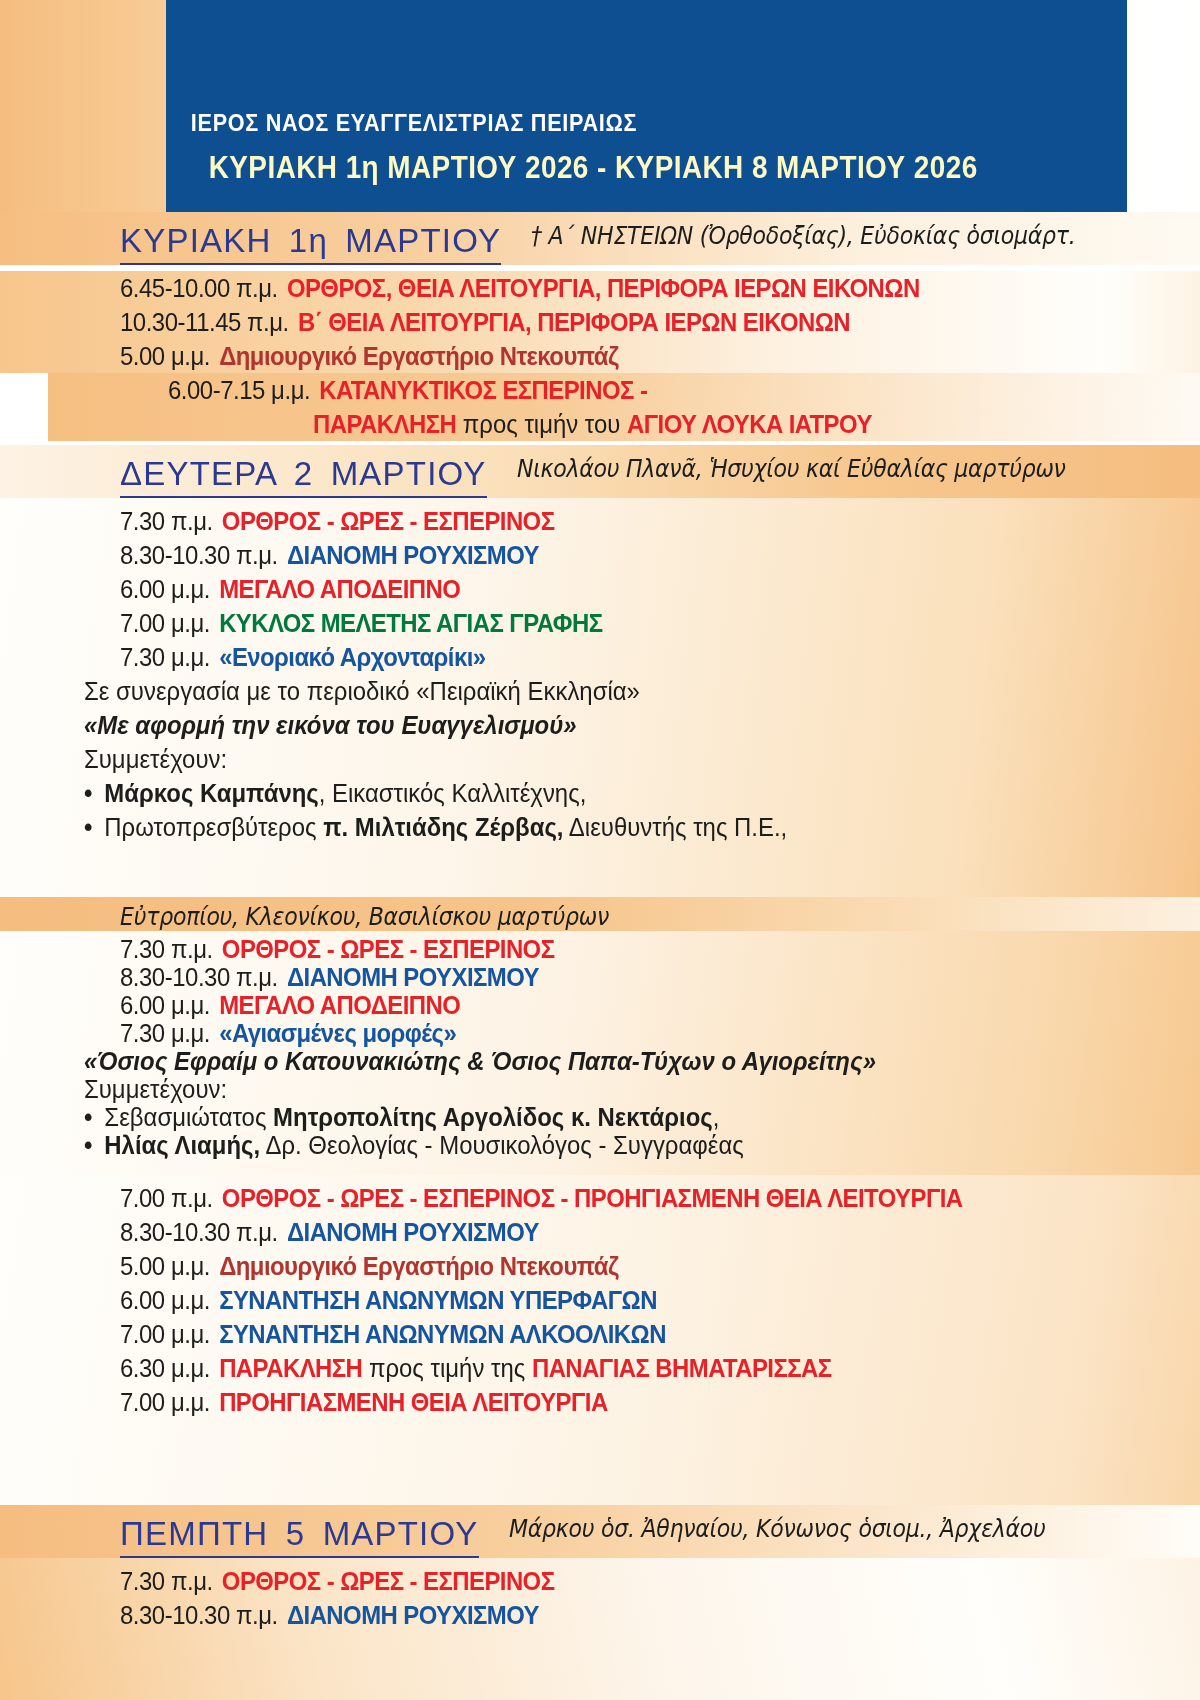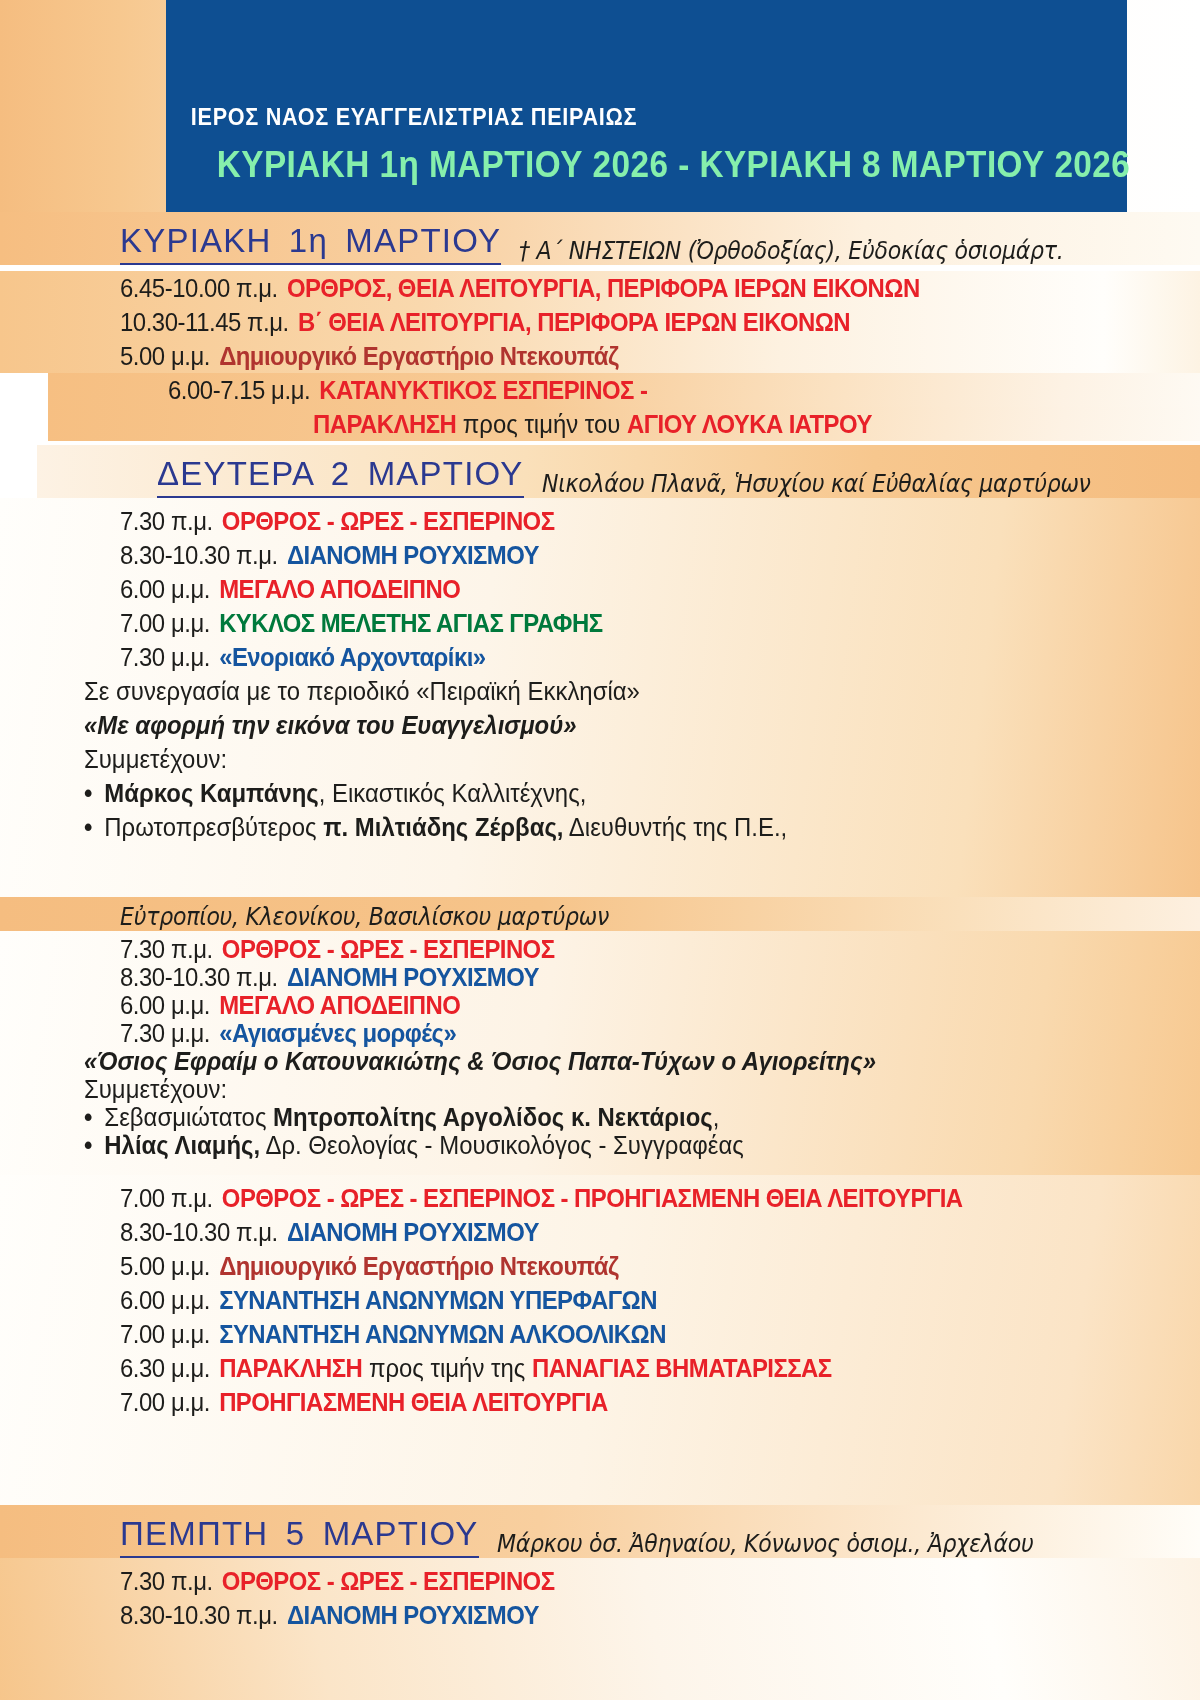--- a/index.html
+++ b/index.html
@@ -19,33 +19,33 @@
     position:absolute;left:120px;top:0;width:961px;height:212px;
     background:#0e4f92;
     display:flex;flex-direction:column;align-items:flex-start;justify-content:flex-end;
     box-sizing:border-box;padding-bottom:26px;margin-left:46px;
   }
   .church-title{
     color:#ffffff;font-size:24px;font-weight:bold;letter-spacing:.8px;
     margin-bottom:13px;white-space:nowrap;
   }
   .week-range{
-    color:#86efac;font-size:37px;font-weight:bold;letter-spacing:.5px;white-space:nowrap;
+    color:#fef9c3;font-size:31px;font-weight:bold;letter-spacing:.5px;white-space:nowrap;
   }
   .condense-c{display:inline-block;transform:scaleX(.9);transform-origin:50% 50%;}
 
   
   section.day{overflow:hidden;box-sizing:border-box;}
   .day-0{height:233px;}
   .day-1{height:452px;}
   .day-2{height:278px;}
   .day-3{height:330px;}
   .day-4{height:221px;}
 
-  .day-head{display:flex;align-items:flex-end;gap:18px;padding:10px 12px 0 120px;white-space:nowrap;}
+  .day-head{display:flex;align-items:flex-start;gap:30px;padding:10px 12px 0 120px;white-space:nowrap;}
   .day-2 .day-head{padding-top:6px;}
   h2.day-title{
     margin:0;font-size:33px;font-weight:400;color:#2b3990;
     letter-spacing:1.2px;word-spacing:7px;line-height:1.15;
     border-bottom:2px solid #2b3990;padding-bottom:3px;display:inline-block;
   }
   .feast{
     font-family:"DejaVu Sans","Liberation Sans",sans-serif;
     font-style:italic;font-size:24px;color:#1d1d1b;letter-spacing:-.3px;
   }
@@ -68,21 +68,21 @@
   .green{color:#00793c;}
   .brick{color:#b0342f;}
   .tx{color:#1d1d1b;}
   .b{font-weight:bold;}
   .bi{font-weight:bold;font-style:italic;}
 
   
   .day-0 .day-head{background:linear-gradient(to right,#f6be81 0%,#f8cfa0 35%,#fdf0de 72%,#fefaf2 100%);}
   .day-0 .day-body .row{background:linear-gradient(to right,#f7c68c 0%,#f9d8ad 35%,#fdf1e0 65%,#fffefb 92%,#fdf3e3 100%);}
   .day-0 .day-body .row:nth-child(n+4){background:linear-gradient(97deg,#f6bf82 0%,#f7ca95 42%,#fbe2c2 68%,#fdf2e4 88%,#fefaf3 100%);margin-left:48px;}
-  .day-1 .day-head{background:linear-gradient(to right,#fdf2e4 0%,#fae0ba 42%,#f7c78e 72%,#f5bd80 100%);margin-left:37px;}
+  .day-1 .day-head{background:linear-gradient(to right,#fdf2e4 0%,#fae0ba 42%,#f7c78e 72%,#f5bd80 100%);}
   .day-1 .day-body{background:linear-gradient(97deg,#fffefb 0%,#fdf5e9 40%,#fae0bb 80%,#f6c389 100%);height:100%;}
   .day-2 .day-head{background:linear-gradient(to right,#f5bd80 0%,#f6c48a 45%,#fae0bc 80%,#fdf0e0 100%);}
   .day-2 .day-body{background:linear-gradient(98deg,#fffefb 0%,#fdf3e5 45%,#f9d9ae 85%,#f7c88f 100%);height:100%;}
   .day-3 .day-head{background:linear-gradient(to right,#f5bd80 0%,#f6c286 55%,#f9d3a4 85%,#fbdfba 100%);}
   .day-3 .day-body{background:linear-gradient(99deg,#fffefb 0%,#fdf4e6 50%,#fbe4c6 88%,#f9d6a9 100%);height:100%;}
   .day-4 .day-head{background:linear-gradient(to right,#f5bd80 0%,#f8cf9f 45%,#fdf0de 85%,#fffdf8 100%);}
   .day-4 .day-body{background:linear-gradient(78deg,#f6c488 0%,#fbe5c8 28%,#fdf5ea 55%,#fffefb 82%,#fdf3e5 100%);height:100%;}
 
   .bottom-strip{height:8px;background:linear-gradient(to right,#f2b577 0%,#f6c286 50%,#f9d3a2 100%);}
 </style>

